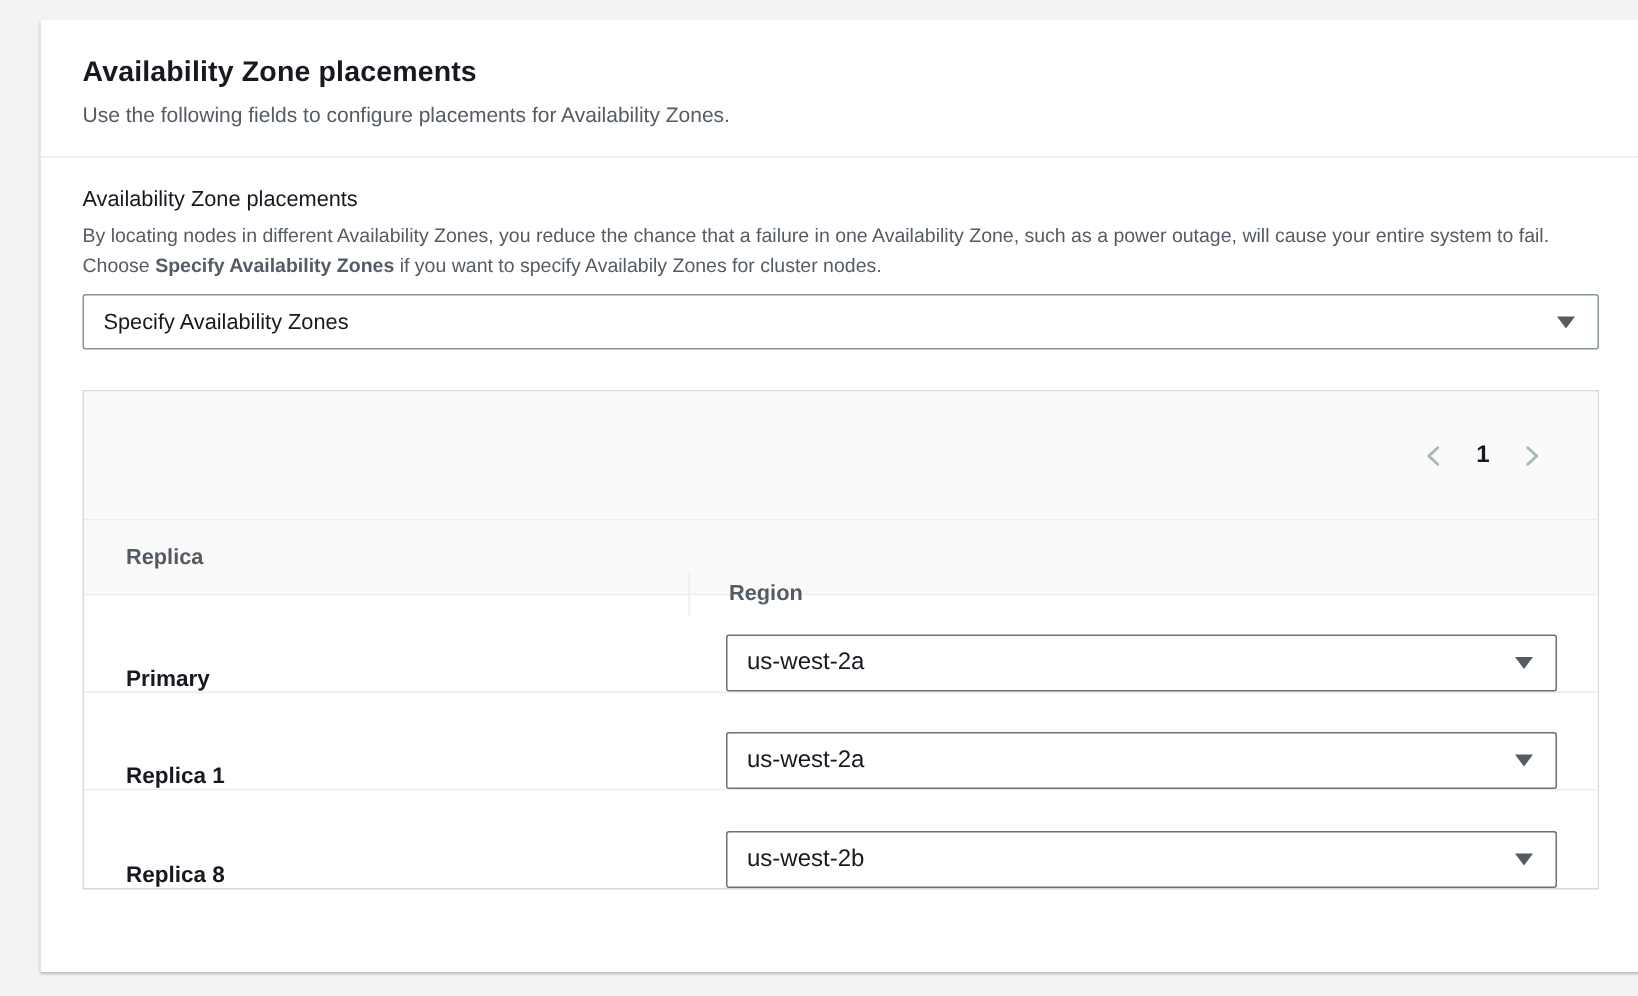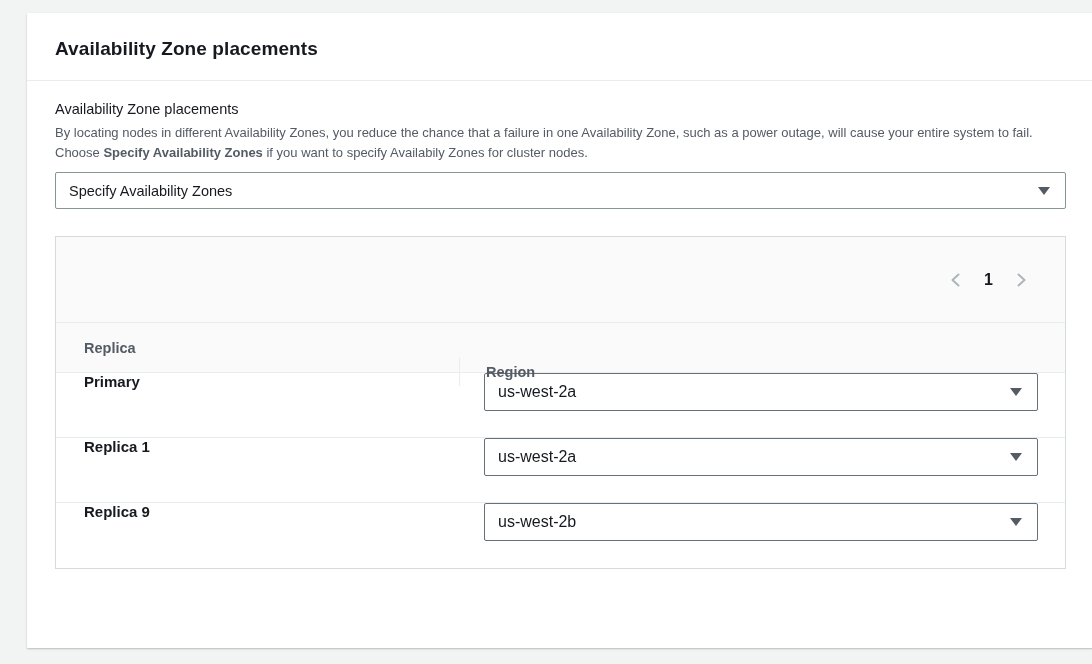--- a/index.html
+++ b/index.html
@@ -108,21 +108,21 @@
     content: "";
     position: absolute;
     left: 0; top: 50%;
     transform: translateY(-50%);
     width: 1px; height: 28px;
     background: #eaeded;
   }
   .trow {
     height: 65px;
     display: flex;
-    align-items: flex-start;
+    align-items: flex-end;
     border-bottom: 1px solid #eaeded;
     background: #ffffff;
   }
   .trow:last-child { border-bottom: none; }
   .row-label {
     font-size: 15px;
     font-weight: bold;
     color: #16191f;
   }
   .cell-region { flex: 1; padding-left: 25px; padding-right: 27px; }
@@ -140,20 +140,21 @@
     cursor: pointer;
   }
 </style>
 </head>
 <body>
 
 <div class="card">
 
   <div class="card-header">
     <div class="card-title">Availability Zone placements</div>
+    <div class="card-subtitle">Use the following fields to configure placements for Availability Zones.</div>
   </div>
 
   <hr class="divider">
 
   <div class="section">
     <div class="field-label">Availability Zone placements</div>
     <div class="field-desc"><span>By locating nodes in different Availability Zones, you reduce the chance that a failure in one Availability Zone, such as a power outage, will cause your entire system to fail. Choose </span><b>Specify Availability Zones</b><span> if you want to specify Availabily Zones for cluster nodes.</span></div>
 
     <div class="select">
       <span>Specify Availability Zones</span>
@@ -198,21 +199,21 @@
       <div class="row-label col-replicas">Replica 1</div>
       <div class="cell-region">
         <div class="row-select">
           <span>us-west-2a</span>
           <span class="caret"></span>
         </div>
       </div>
     </div>
 
     <div class="trow">
-      <div class="row-label col-replicas">Replica 9</div>
+      <div class="row-label col-replicas">Replica 8</div>
       <div class="cell-region">
         <div class="row-select">
           <span>us-west-2b</span>
           <span class="caret"></span>
         </div>
       </div>
     </div>
 
   </div>
 </div>

